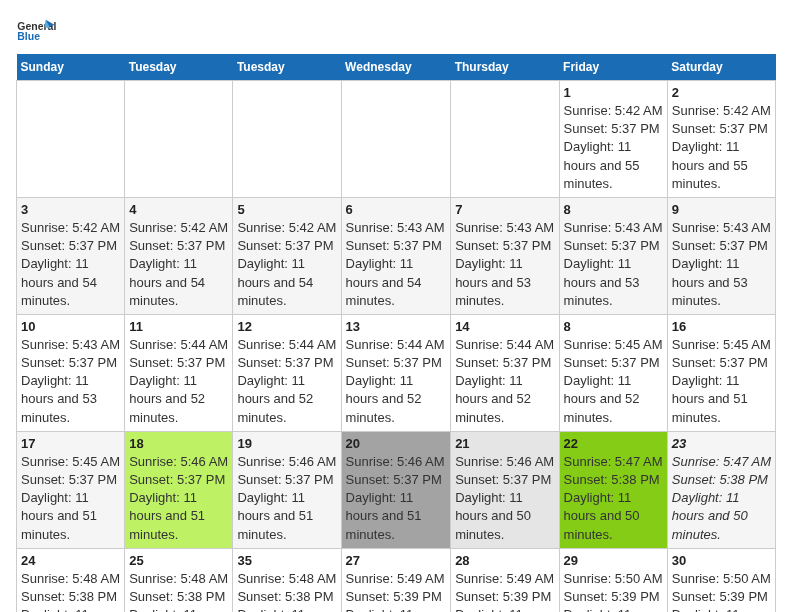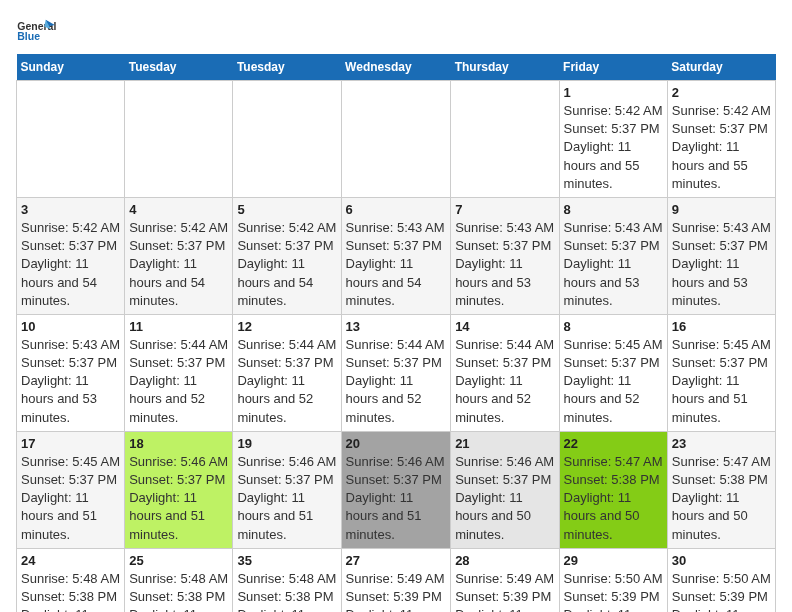--- a/index.html
+++ b/index.html
@@ -242,21 +242,21 @@
           <div class="day-info">Sunrise: 5:46 AM
 Sunset: 5:37 PM
 Daylight: 11 hours and 50 minutes.</div>
         </td>
         <td style="background: #84cc16;">
           <span class="day-num">22</span>
           <div class="day-info">Sunrise: 5:47 AM
 Sunset: 5:38 PM
 Daylight: 11 hours and 50 minutes.</div>
         </td>
-        <td style="background: rgb(245, 245, 245);">
+        <td style="background: rgb(245, 245, 245); font-style: italic;">
           <span class="day-num">23</span>
           <div class="day-info">Sunrise: 5:47 AM
 Sunset: 5:38 PM
 Daylight: 11 hours and 50 minutes.</div>
         </td>
       </tr>
       <tr>
         <td>
           <span class="day-num">24</span>
           <div class="day-info">Sunrise: 5:48 AM

